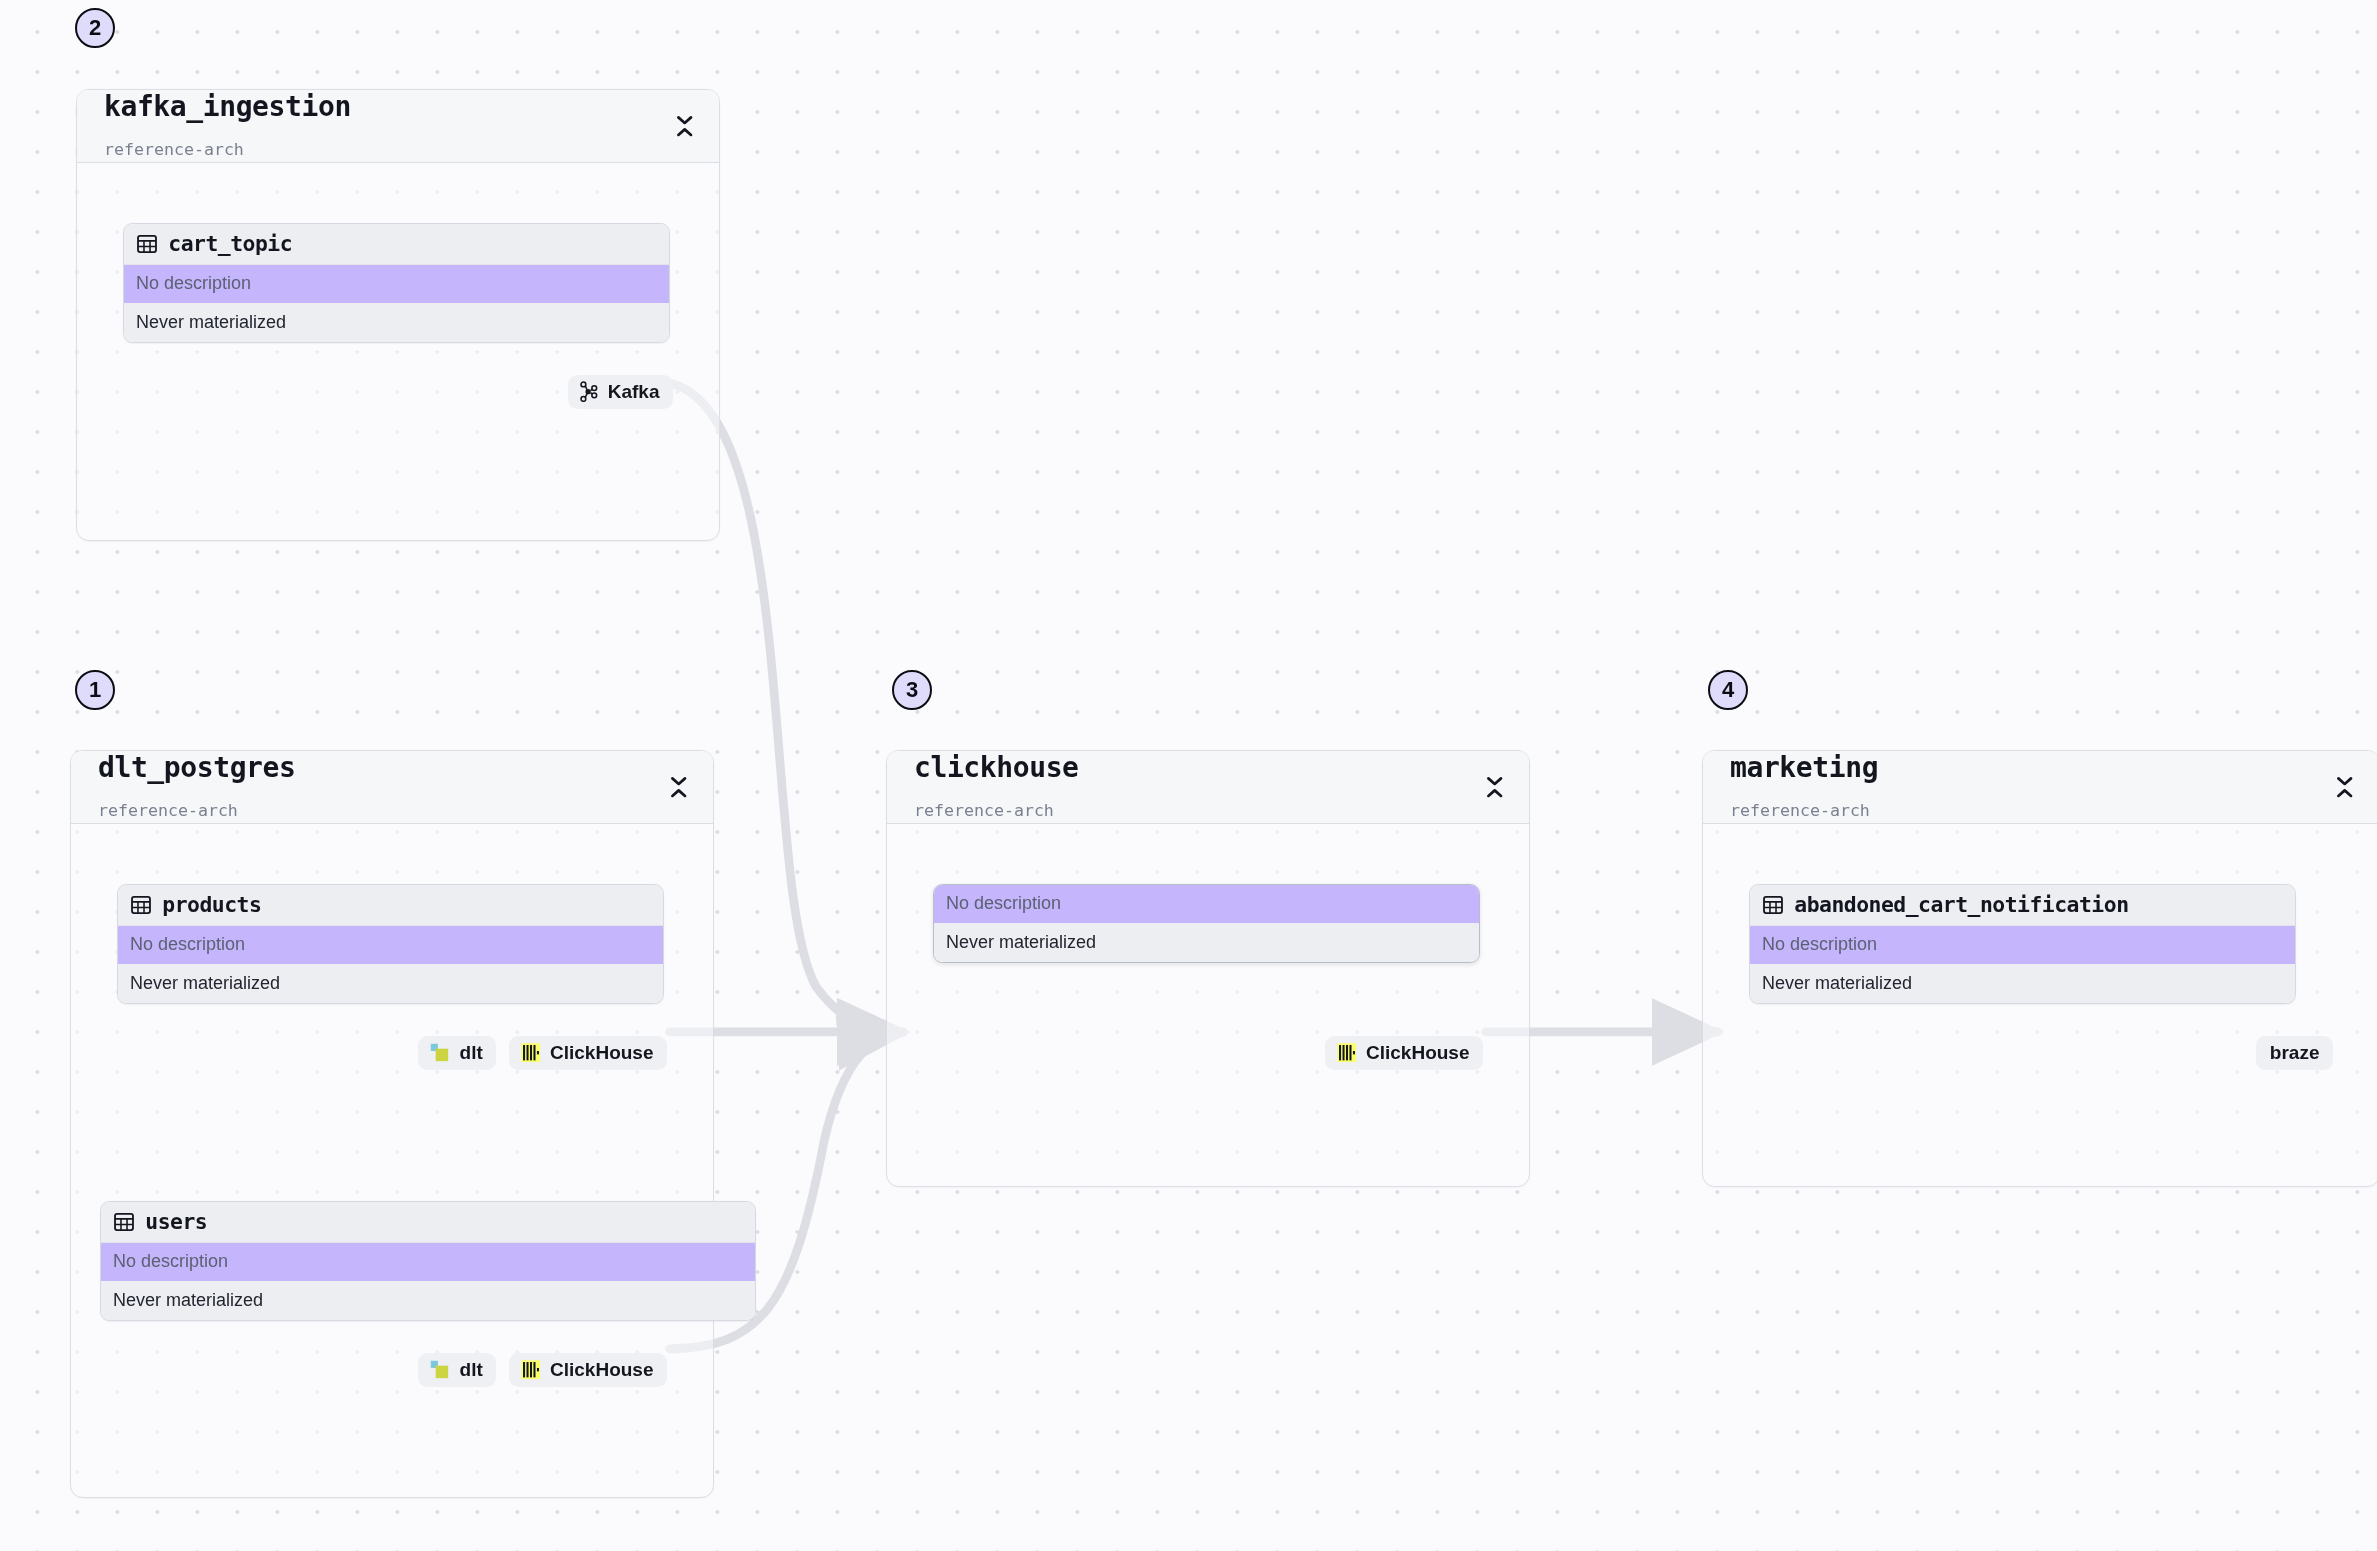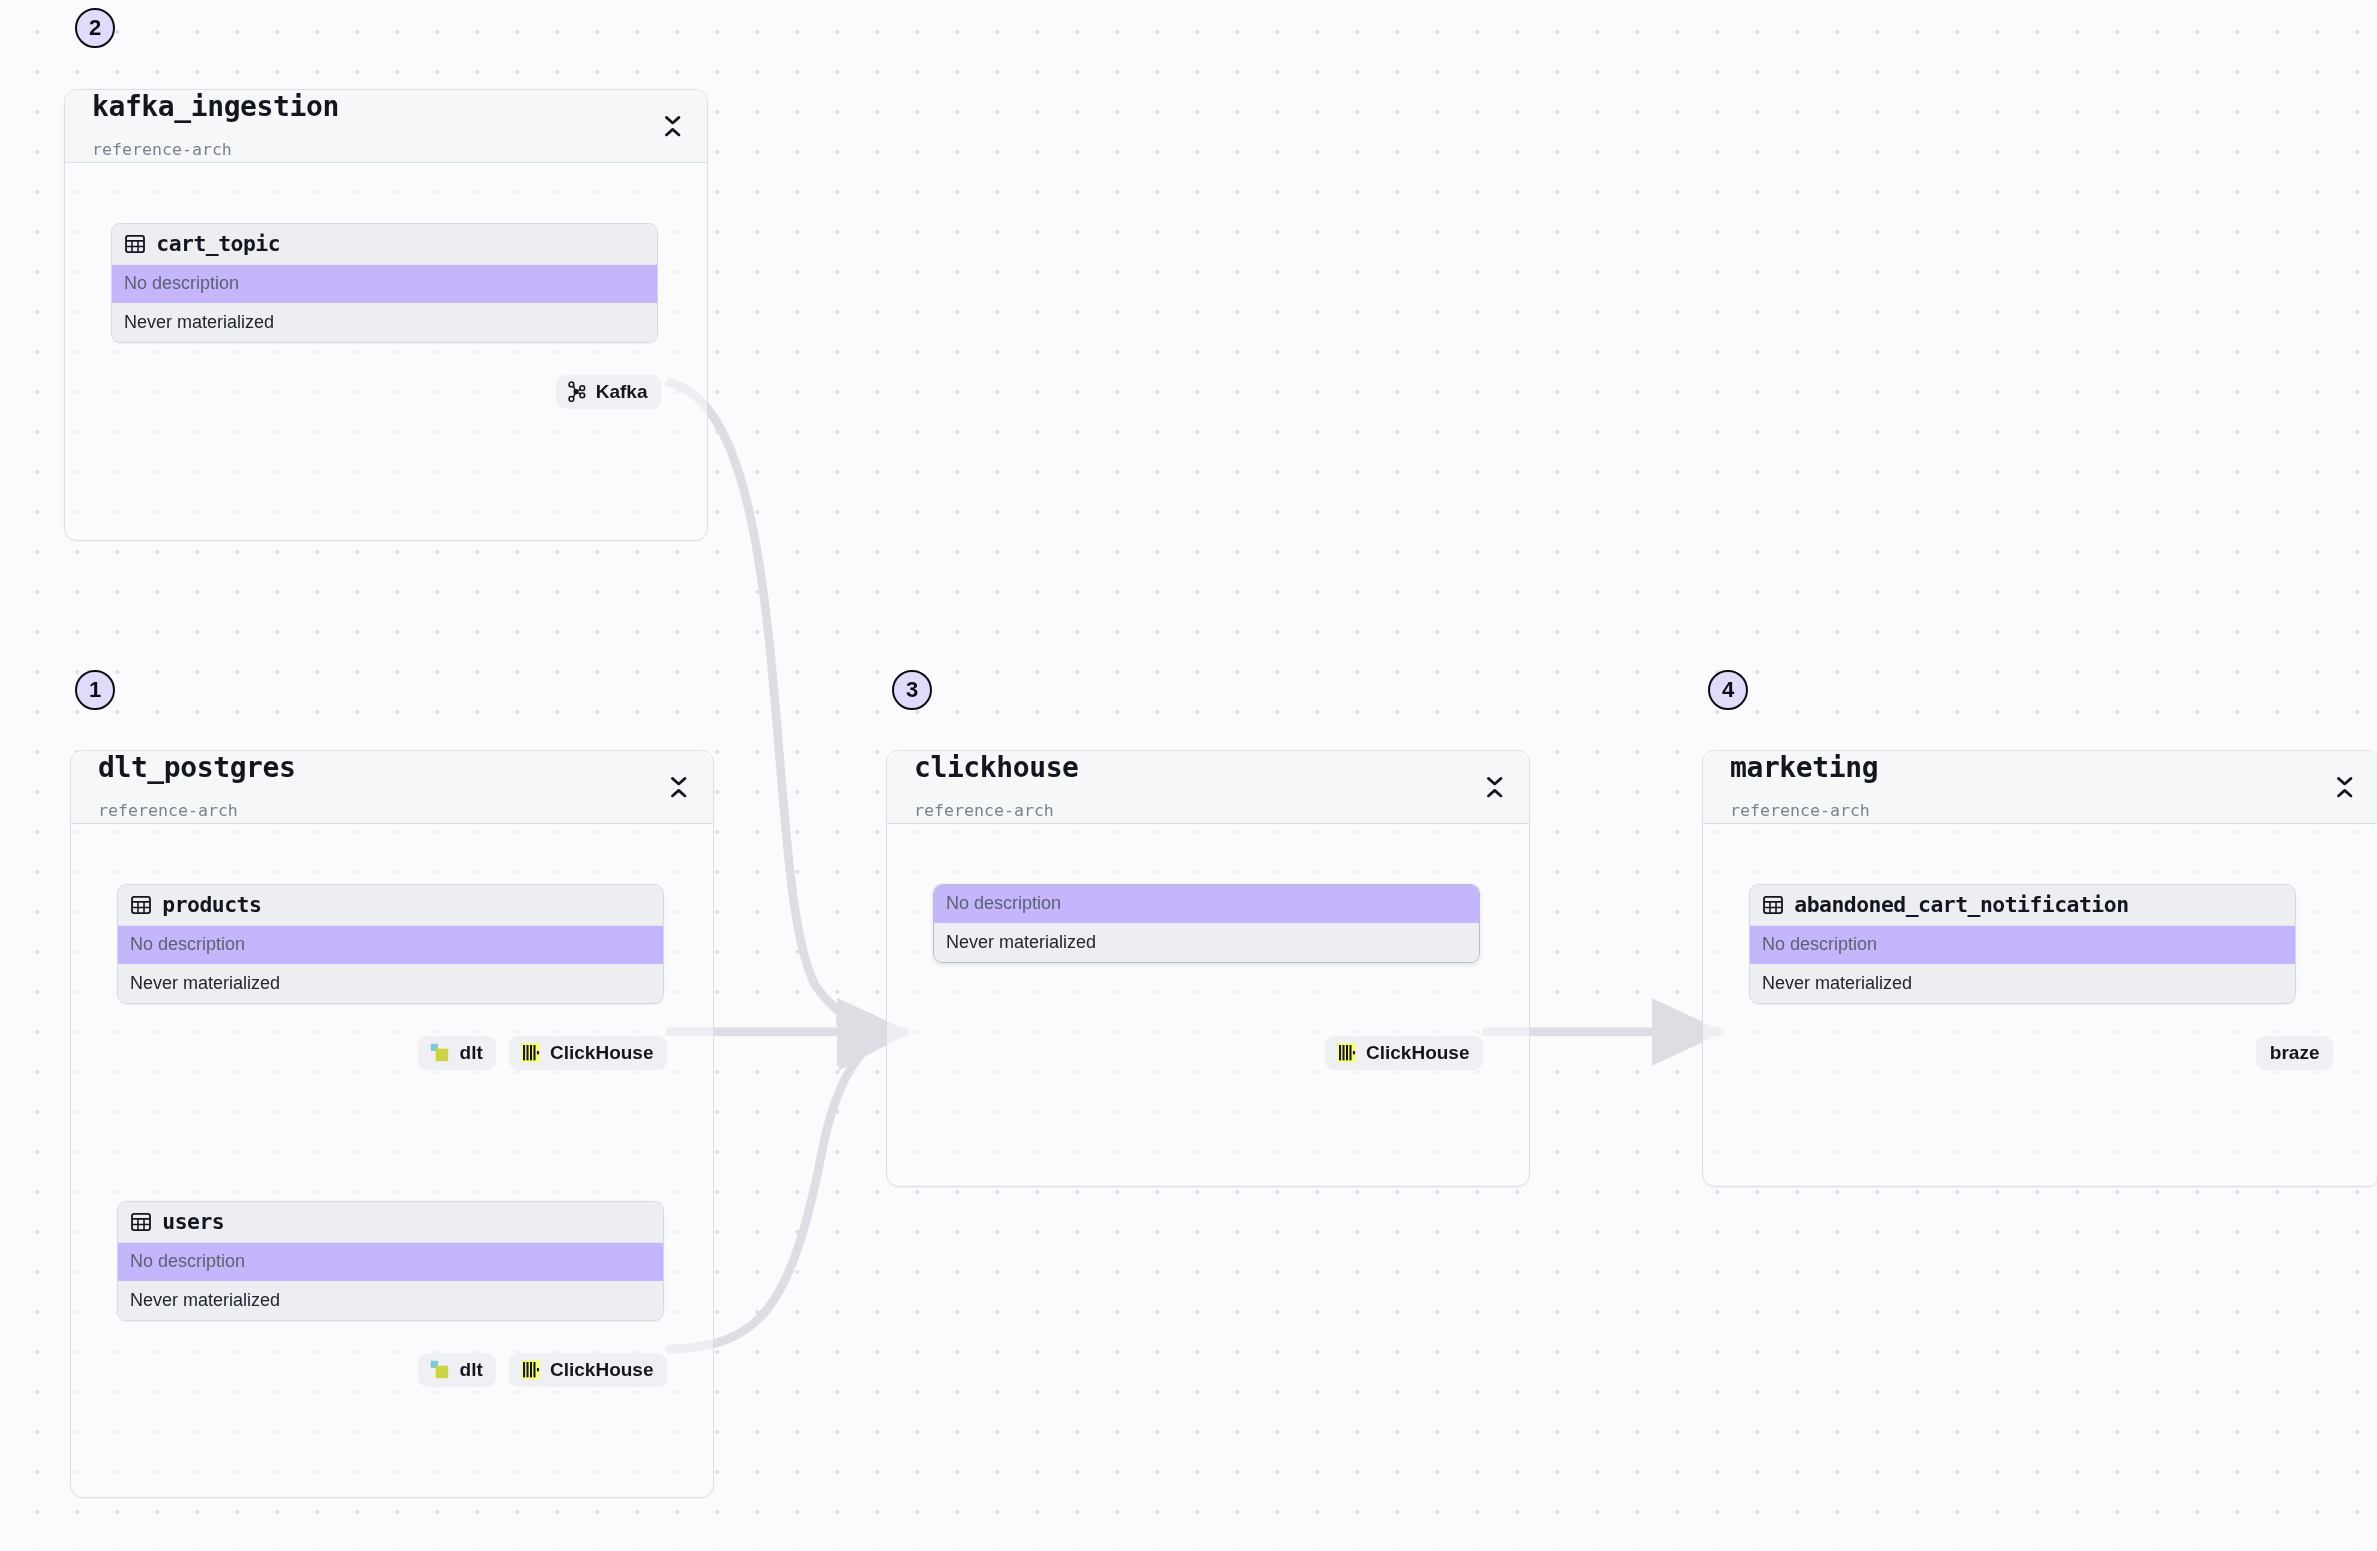--- a/index.html
+++ b/index.html
@@ -149,21 +149,21 @@
     <path d="M 845,1702 C 960,1700 1000,1650 1040,1440 C 1065,1330 1105,1305 1140,1303" fill="none" stroke="#dcdee3" stroke-width="11" stroke-linecap="round" marker-end="url(#arrow)"></path>
 
     <path d="M 1875,1302 L 2168,1302" fill="none" stroke="#dcdee3" stroke-width="11" stroke-linecap="round" marker-end="url(#arrow)"></path>
   </svg>
 
   <div class="step" style="left:75px; top:8px;">2</div>
   <div class="step" style="left:75px; top:670px;">1</div>
   <div class="step" style="left:892px; top:670px;">3</div>
   <div class="step" style="left:1708px; top:670px;">4</div>
 
-  <div class="gnode" style="left:64px; top:89px; width:644px; height:452px;">
+  <div class="gnode" style="left:76px; top:89px; width:644px; height:452px;">
     <div class="gnode-header">
       <div class="gnode-titles">
         <div class="gnode-title">kafka_ingestion</div>
         <div class="gnode-sub">reference-arch</div>
       </div>
       <div class="collapse-btn">
         <svg width="17.4" height="10.3" viewBox="0 0 22 13">
             <path d="M3 3 L11 10 L19 3" fill="none" stroke="#14161f" stroke-width="3.4" stroke-linecap="round" stroke-linejoin="round"></path>
           </svg>
         <svg width="17.4" height="10.3" viewBox="0 0 22 13">
@@ -264,21 +264,21 @@
               <rect x="7.3" y="3.4" width="2.3" height="17.2" fill="#14161f"></rect>
               <rect x="11.2" y="3.4" width="2.3" height="17.2" fill="#14161f"></rect>
               <rect x="15.1" y="3.4" width="2.3" height="17.2" fill="#14161f"></rect>
               <rect x="19.0" y="10.1" width="2.3" height="3.8" fill="#14161f"></rect>
             </svg>
           </span>
           <span>ClickHouse</span>
         </div>
       </div>
 
-      <div class="tcard" style="left:46px; top:377px; width:547px;">
+      <div class="tcard" style="left:29px; top:377px; width:656px;">
         <div class="tcard-head">
           <span>
             <svg class="logo" width="22" height="22" viewBox="0 0 24 24">
               <rect x="2.2" y="3.2" width="19.6" height="17.6" rx="2.2" fill="none" stroke="#14161f" stroke-width="2"></rect>
               <line x1="2.2" y1="8.6" x2="21.8" y2="8.6" stroke="#14161f" stroke-width="2"></line>
               <line x1="2.2" y1="14.7" x2="21.8" y2="14.7" stroke="#14161f" stroke-width="1.7"></line>
               <line x1="8.7" y1="8.6" x2="8.7" y2="20.8" stroke="#14161f" stroke-width="1.7"></line>
               <line x1="15.3" y1="8.6" x2="15.3" y2="20.8" stroke="#14161f" stroke-width="1.7"></line>
             </svg>
           </span>

